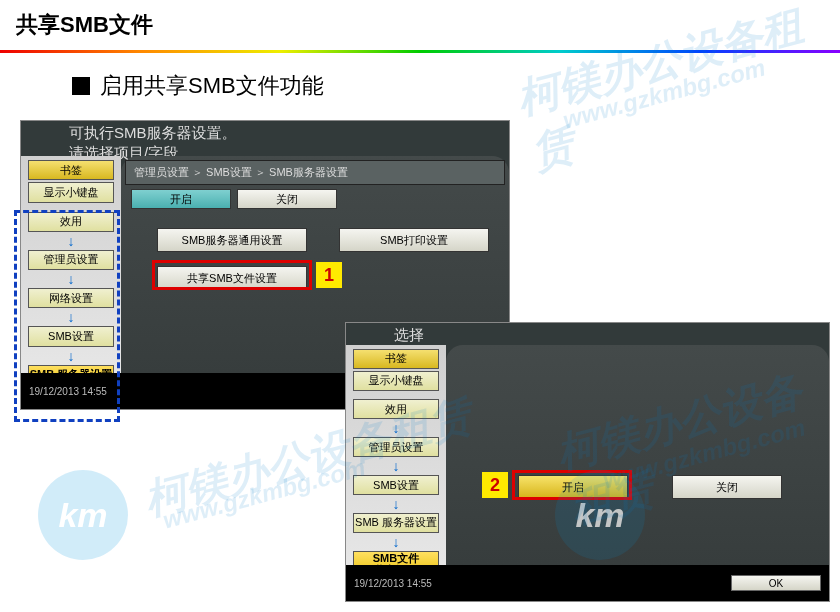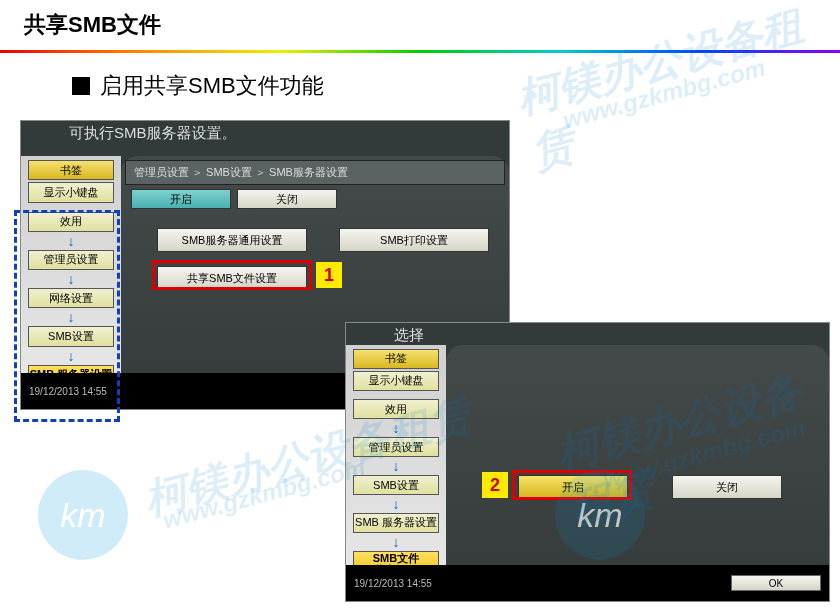--- a/index.html
+++ b/index.html
@@ -1,17 +1,17 @@
 <!DOCTYPE html>
 <html><head>
 <meta charset="utf-8">
 <style>
   * { box-sizing: border-box; margin: 0; padding: 0; font-family: "Microsoft YaHei", sans-serif; }
   body { width: 840px; height: 612px; background: #fff; position: relative; overflow: hidden; }
-  .page-title { font-size: 22px; font-weight: bold; padding: 10px 16px; margin-left: 8px; }
+  .page-title { font-size: 22px; font-weight: bold; padding: 10px 16px; }
   .rainbow-bar { height: 3px; background: linear-gradient(90deg,#e00,#f80,#ee0,#0c0,#0cc,#04f,#80f); margin-bottom: 18px; }
   .subtitle-row { display:flex; align-items:center; padding-left: 36px; margin-bottom: 8px; margin-left: 36px; }
   .blk-sq { width: 18px; height: 18px; background:#000; margin-right: 10px; }
   .subtitle { font-size: 22px; }
   
   .panel { position: absolute; background: #323a3a; border: 1px solid #888; }
   .p1 { left: 20px; top: 120px; width: 490px; height: 290px; }
   .p2 { left: 345px; top: 322px; width: 485px; height: 280px; }
   
   .panel-head { color: #ddd; font-size: 15px; padding: 2px 48px; line-height: 1.3; }
@@ -33,35 +33,36 @@
   .wide-btn.gold { background: linear-gradient(#f7e36a,#d6b419); }
   
   .footer { position:absolute; left:0; right:0; bottom:0; height:36px; background:#000; color:#bbb; font-size:10px; display:flex; align-items:center; padding:0 8px; justify-content:space-between; }
   .footer .ok { width:90px; height:16px; border:1px solid #666; background: linear-gradient(#f5f5f0,#d5d5c8); color:#000; font-size:10px; display:flex; align-items:center; justify-content:center; }
   
   .dashed-box { position:absolute; border:3px dashed #1040c0; pointer-events:none; }
   .red-box { position:absolute; border:3px solid #d00; pointer-events:none; }
   .num-badge { position:absolute; width:26px; height:26px; background:#ffea00; color:#c00; font-weight:bold; font-size:18px; display:flex; align-items:center; justify-content:center; }
   
   .wm { position:absolute; font-size:42px; font-weight:bold; color:rgba(0,120,200,0.13); transform:rotate(-15deg); pointer-events:none; font-style:italic; }
-  .wm-circle { position:absolute; width:90px; height:90px; border-radius:50%; background:rgba(0,150,220,0.18); display:flex; align-items:center; justify-content:center; color:#fff; font-size:34px; font-style:italic; font-weight:normal; pointer-events:none; }
+  .wm-circle { position:absolute; width:90px; height:90px; border-radius:50%; background:rgba(0,150,220,0.18); display:flex; align-items:center; justify-content:center; color:#fff; font-size:34px; font-style:italic; font-weight:bold; pointer-events:none; }
 </style>
 </head>
 <body>
 
 <div class="page-title">共享SMB文件</div>
 <div class="rainbow-bar"></div>
 <div class="subtitle-row">
   <div class="blk-sq"></div>
   <div class="subtitle">启用共享SMB文件功能</div>
 </div>
 
 <div class="panel p1">
   <div class="panel-head">
     <div>可执行SMB服务器设置。</div>
+    <div>请选择项目/字段。</div>
   </div>
   <div class="sidebar">
     <div class="side-btn gold">书签</div>
     <div class="side-btn">显示小键盘</div>
     <div style="height:6px"></div>
     <div class="side-btn">效用</div>
     <div class="arrow">↓</div>
     <div class="side-btn">管理员设置</div>
     <div class="arrow">↓</div>
     <div class="side-btn">网络设置</div>

